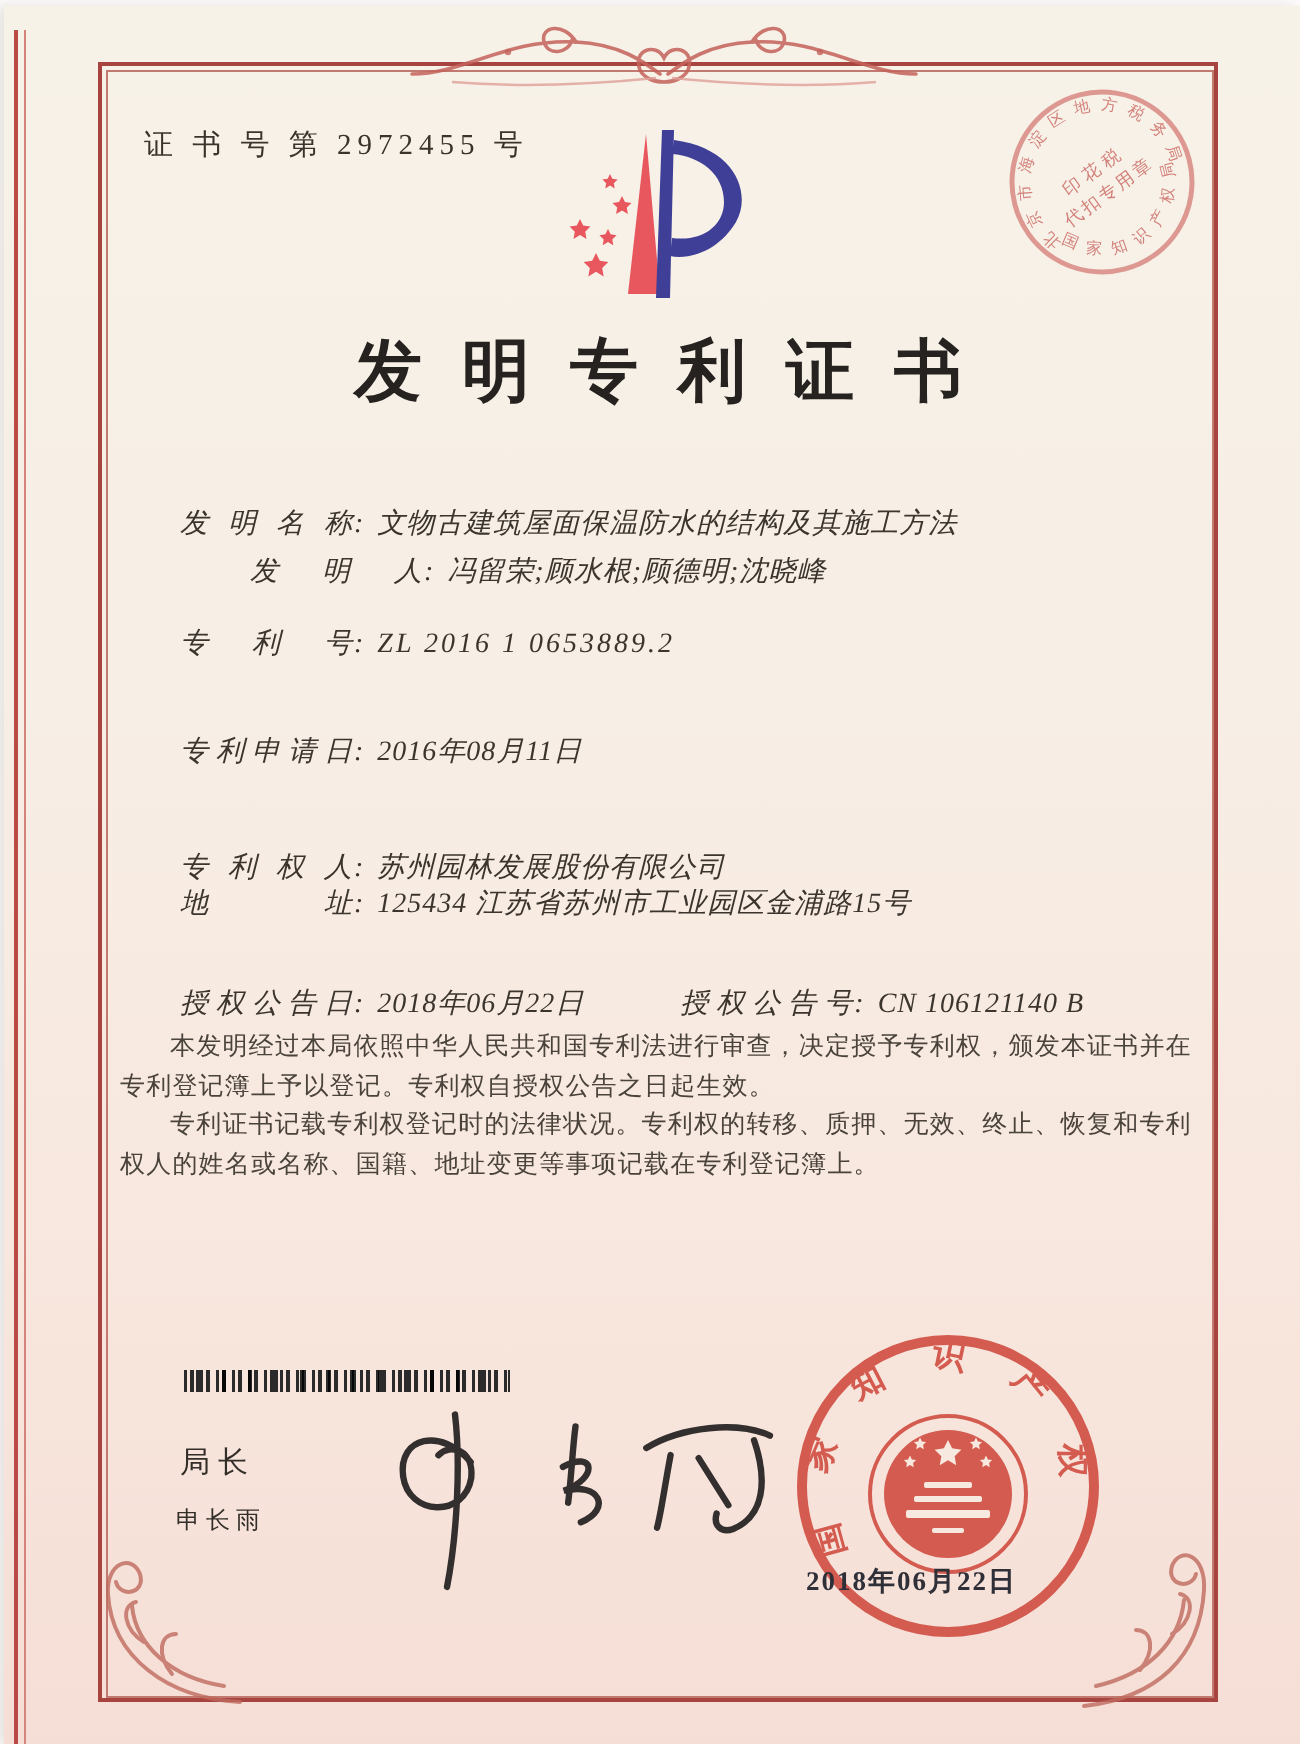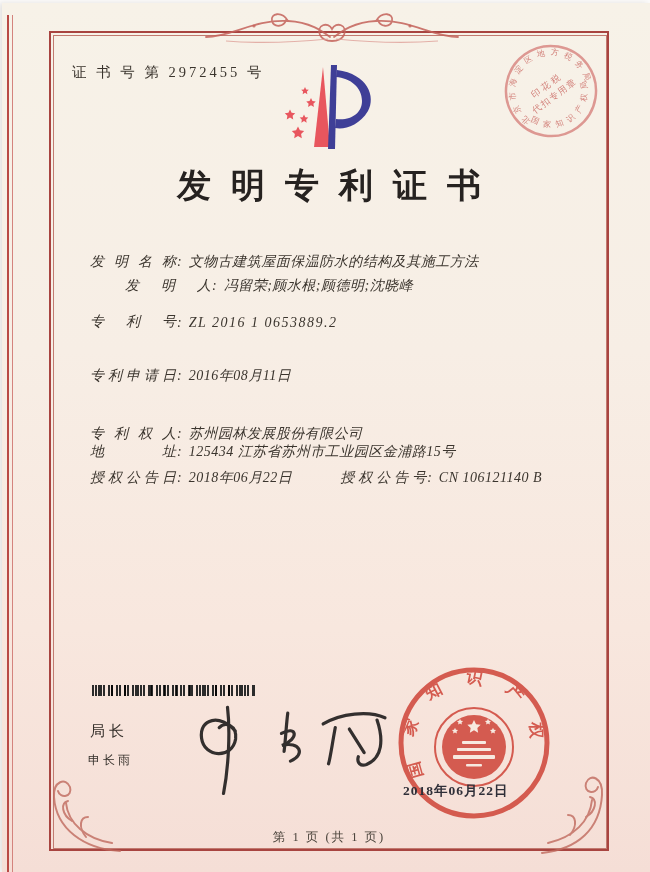--- a/index.html
+++ b/index.html
@@ -117,26 +117,28 @@
     </div>
     <div class="frow" style="top:114px;">
       <span class="flabel">专利申请日</span><span class="fcolon">:</span><span class="fvalue">2016年08月11日</span>
     </div>
     <div class="frow" style="top:152px;margin-top:20px;">
       <span class="flabel">专利权人</span><span class="fcolon">:</span><span class="fvalue">苏州园林发展股份有限公司</span>
     </div>
     <div class="frow" style="top:190px;">
       <span class="flabel">地址</span><span class="fcolon">:</span><span class="fvalue">125434 江苏省苏州市工业园区金浦路15号</span>
     </div>
-    <div class="frow" style="top:216px;">
+    <div class="frow" style="top:240px;">
       <span class="flabel">授权公告日</span><span class="fcolon">:</span><span class="fvalue">2018年06月22日</span><span class="pair2"><span class="flabel">授权公告号</span><span class="fcolon">:</span><span class="fvalue">CN 106121140 B</span></span>
     </div>
   </div>
 
   <div class="body-text">
+    <p>本发明经过本局依照中华人民共和国专利法进行审查，决定授予专利权，颁发本证书并在专利登记簿上予以登记。专利权自授权公告之日起生效。</p>
+    <p>专利证书记载专利权登记时的法律状况。专利权的转移、质押、无效、终止、恢复和专利权人的姓名或名称、国籍、地址变更等事项记载在专利登记簿上。</p>
   </div>
 
   <div class="barcode"></div>
 
   <div class="signer-title">局长</div>
   <div class="signer-name">申长雨</div>
 
   <svg class="signature" width="240" height="100" viewBox="0 0 240 100" aria-label="申长雨">
     <g stroke="#232020" fill="none" stroke-width="3.2" stroke-linecap="round" opacity="0.92" transform="rotate(-2 120 50)">
       <path d="M62,30 C48,12 26,16 28,36 C30,56 58,58 62,38 C64,24 52,20 46,26"></path>
@@ -187,15 +189,14 @@
         <textPath href="#taxTop">北京市海淀区地方税务局</textPath>
       </text>
       <text font-size="8" letter-spacing="5.3">
         <textPath href="#taxBottom">国家知识产权局</textPath>
       </text>
       <text x="62" y="58" font-size="9" letter-spacing="3" text-anchor="middle">印花税</text>
       <text x="62" y="71" font-size="9" letter-spacing="1.5" text-anchor="middle">代扣专用章</text>
     </g>
   </svg>
 
-  <div class="footer">第 1 页 (共 1 页)</div>
 
 </div>
 
 </body></html>

